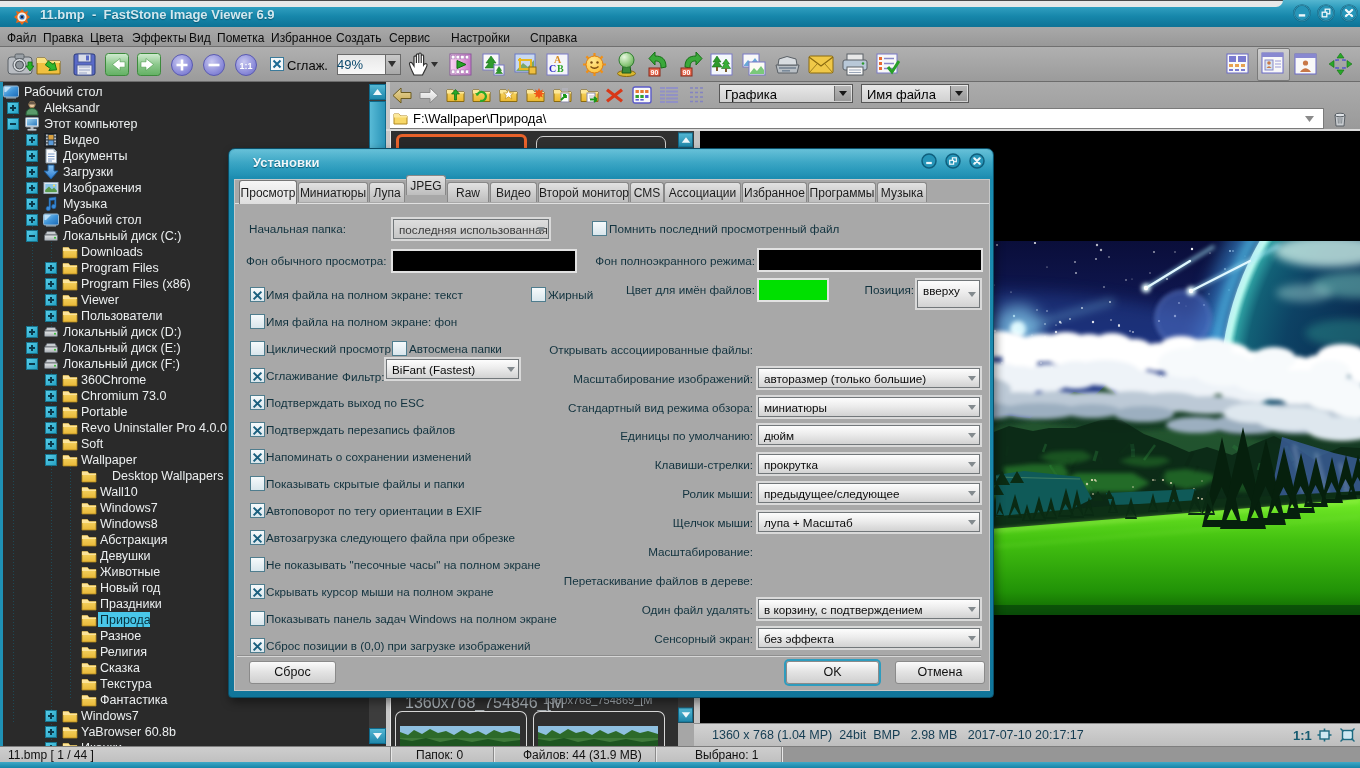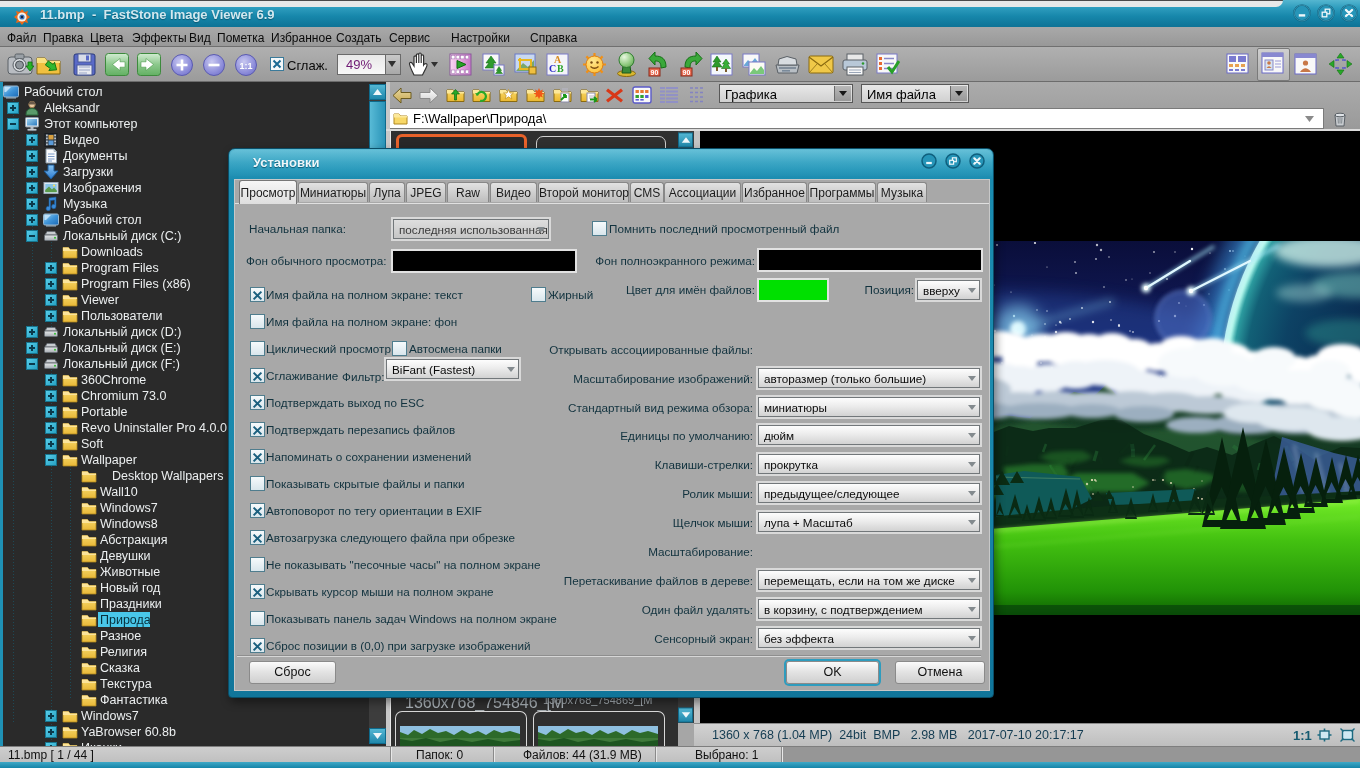--- a/index.html
+++ b/index.html
@@ -638,21 +638,21 @@
         </radialGradient>
       </defs>
 <text x="12" y="15.5" font-size="9" font-weight="bold" fill="#fff" text-anchor="middle" font-family="Liberation Sans">1:1</text>
     </svg>
     <svg class="ab" style="left:270px;top:57px" width="14" height="14" viewBox="0 0 14 14">
 <rect x="0.5" y="0.5" width="13" height="13" fill="#f4f8fa" stroke="#3a7a9a"></rect>
 <path d="M3.5,3.5 L10.5,10.5 M3.5,10.5 L10.5,3.5" stroke="#1a6a94" stroke-width="2"></path>
 </svg>
     <div class="tx" style="left:287px;top:58px;font-size:13px;color:#0a0a0a">Сглаж.</div>
     <div class="ab" style="left:337px;top:54px;width:48px;height:19px;background:linear-gradient(180deg,#e8e8e8,#f8f8f8);border:1px solid #6a6a6a"></div>
-    <div class="tx" style="left:346px;top:57px;font-size:13px;color:#701a75">49%</div>
+    <div class="tx" style="left:337px;top:57px;font-size:13px;color:#0c4a6e">49%</div>
     <div class="ab" style="left:385px;top:54px;width:14px;height:19px;background:linear-gradient(180deg,#c8c8c8,#a8a8a8);border:1px solid #6a6a6a"></div>
     <svg class="ab" style="left:388px;top:61px" width="9" height="7" viewBox="0 0 9 7">
       <path d="M0,0 L8,0 L4,6 Z" fill="#303030"></path>
     </svg>
     <svg class="ab" style="left:407px;top:51px" width="24" height="26" viewBox="0 0 24 26">
 <path d="M7,24 C5,20 3,16 2.5,13 C2.2,11.5 4,10.8 5,12 L7,15 L7,6 C7,4.4 9.4,4.4 9.4,6 L9.4,12 L9.4,4 C9.4,2.4 11.8,2.4 11.8,4 L11.8,12 L11.8,3.2 C11.8,1.6 14.2,1.6 14.2,3.2 L14.2,12 L14.2,5 C14.2,3.4 16.6,3.4 16.6,5 L16.6,14 C16.6,14 18,12 19.5,12.8 C21,13.6 19.5,16 18.5,18 C17.5,20 16.5,22 15.5,24 Z" fill="#ffffff" stroke="#303030" stroke-width="1.2"></path>
 </svg>
     <svg class="ab" style="left:431px;top:62px" width="8" height="6" viewBox="0 0 8 6">
       <path d="M0,0 L7,0 L3.5,5 Z" fill="#303030"></path>
     </svg>
@@ -1648,21 +1648,21 @@
       </svg>
       <svg class="ab" style="left:740px;top:4px" width="16" height="16" viewBox="-8 -8 16 16">
         <circle cx="0" cy="0" r="7" fill="#2695b8" stroke="#0f5f7d" stroke-width="1.5"></circle>
         <path d="M-2.7,-2.7 L2.7,2.7 M-2.7,2.7 L2.7,-2.7" stroke="#eef7fa" stroke-width="2.2" stroke-linecap="round"></path>
       </svg>
       <div class="ab" style="left:5px;top:30px;width:756px;height:512px;background:#a8a8a8;border:1px solid #c8c8c8;box-sizing:border-box"></div>
       <div class="ab" style="left:6px;top:54px;width:754px;height:1px;background:#e0e0e0"></div>
       <div class="tab" style="left:10px;top:31px;width:58px;height:24px;line-height:24px;background:linear-gradient(180deg,#f6f6f6,#dedede);z-index:3;border-color:#777">Просмотр</div>
       <div class="tab" style="left:69px;top:33px;width:70px">Миниатюры</div>
       <div class="tab" style="left:140px;top:33px;width:36px">Лупа</div>
-      <div class="tab" style="left:177px;top:33px;width:40px">JPEG</div>
+      <div class="tab" style="left:177px;top:26px;width:40px">JPEG</div>
       <div class="tab" style="left:218px;top:33px;width:42px">Raw</div>
       <div class="tab" style="left:261px;top:33px;width:47px">Видео</div>
       <div class="tab" style="left:309px;top:33px;width:91px">Второй монитор</div>
       <div class="tab" style="left:401px;top:33px;width:34px">CMS</div>
       <div class="tab" style="left:435px;top:33px;width:77px">Ассоциации</div>
       <div class="tab" style="left:513px;top:33px;width:65px">Избранное</div>
       <div class="tab" style="left:579px;top:33px;width:68px">Программы</div>
       <div class="tab" style="left:648px;top:33px;width:50px">Музыка</div>
       <div class="cbl" style="left:20px;top:73px">Начальная папка:</div>
       <div class="combo" style="left:164px;top:70px;width:156px;height:20px;background:linear-gradient(180deg,#dedede,#c6c6c6);box-sizing:border-box">
@@ -1671,21 +1671,21 @@
       </div>
       <div class="cbx" style="left:363px;top:72px"></div>
       <div class="cbl" style="left:380px;top:73px">Помнить последний просмотренный файл</div>
       <div class="rlab" style="left:17px;top:105px;width:140px">Фон обычного просмотра:</div>
       <div class="ab" style="left:164px;top:102px;width:182px;height:20px;background:#000;box-shadow:0 0 0 2px #e2e2e2"></div>
       <div class="rlab" style="left:330px;top:105px;width:196px">Фон полноэкранного режима:</div>
       <div class="ab" style="left:530px;top:101px;width:222px;height:20px;background:#000;box-shadow:0 0 0 2px #e2e2e2"></div>
       <div class="rlab" style="left:330px;top:134px;width:196px">Цвет для имён файлов:</div>
       <div class="ab" style="left:530px;top:131px;width:68px;height:20px;background:#00e000;box-shadow:0 0 0 2px #e2e2e2"></div>
       <div class="rlab" style="left:600px;top:134px;width:85px">Позиция:</div>
-      <div class="combo" style="left:688px;top:131px;width:63px;height:20px;background:linear-gradient(180deg,#fdfdfd,#ececec 45%,#d2d2d2);box-sizing:border-box">
+      <div class="combo" style="left:688px;top:131px;width:63px;height:28px;background:linear-gradient(180deg,#fdfdfd,#ececec 45%,#d2d2d2);box-sizing:border-box">
         <div class="ct" style="color:#0a0a0a">вверху</div>
         <div class="ar"></div>
       </div>
       <div class="cbx" style="left:21px;top:138px"><svg width="13" height="13" viewBox="0 0 13 13">
           <path d="M2.6,2.6 L10.4,10.4 M2.6,10.4 L10.4,2.6" stroke="#1b607f" stroke-width="2"></path>
         </svg></div>
       <div class="cbl" style="left:37px;top:139px">Имя файла на полном экране: текст</div>
       <div class="cbx" style="left:21px;top:165px"></div>
       <div class="cbl" style="left:37px;top:166px">Имя файла на полном экране: фон</div>
       <div class="cbx" style="left:21px;top:192px"></div>
@@ -1763,24 +1763,20 @@
         <div class="ct" style="color:#0a0a0a">предыдущее/следующее</div>
         <div class="ar"></div>
       </div>
       <div class="rlab" style="left:224px;top:367px;width:300px">Щелчок мыши:</div>
       <div class="combo" style="left:529px;top:363px;width:222px;height:20px;background:linear-gradient(180deg,#fdfdfd,#ececec 45%,#d2d2d2);box-sizing:border-box">
         <div class="ct" style="color:#0a0a0a">лупа + Масштаб</div>
         <div class="ar"></div>
       </div>
       <div class="rlab" style="left:224px;top:396px;width:300px">Масштабирование:</div>
       <div class="rlab" style="left:224px;top:425px;width:300px">Перетаскивание файлов в дереве:</div>
-      <div class="combo" style="left:529px;top:421px;width:222px;height:20px;background:linear-gradient(180deg,#fdfdfd,#ececec 45%,#d2d2d2);box-sizing:border-box">
-        <div class="ct" style="color:#0a0a0a">перемещать, если на том же диске</div>
-        <div class="ar"></div>
-      </div>
       <div class="rlab" style="left:224px;top:454px;width:300px">Один файл удалять:</div>
       <div class="combo" style="left:529px;top:450px;width:222px;height:20px;background:linear-gradient(180deg,#fdfdfd,#ececec 45%,#d2d2d2);box-sizing:border-box">
         <div class="ct" style="color:#0a0a0a">в корзину, с подтверждением</div>
         <div class="ar"></div>
       </div>
       <div class="rlab" style="left:224px;top:483px;width:300px">Сенсорный экран:</div>
       <div class="combo" style="left:529px;top:479px;width:222px;height:20px;background:linear-gradient(180deg,#fdfdfd,#ececec 45%,#d2d2d2);box-sizing:border-box">
         <div class="ct" style="color:#0a0a0a">без эффекта</div>
         <div class="ar"></div>
       </div>

